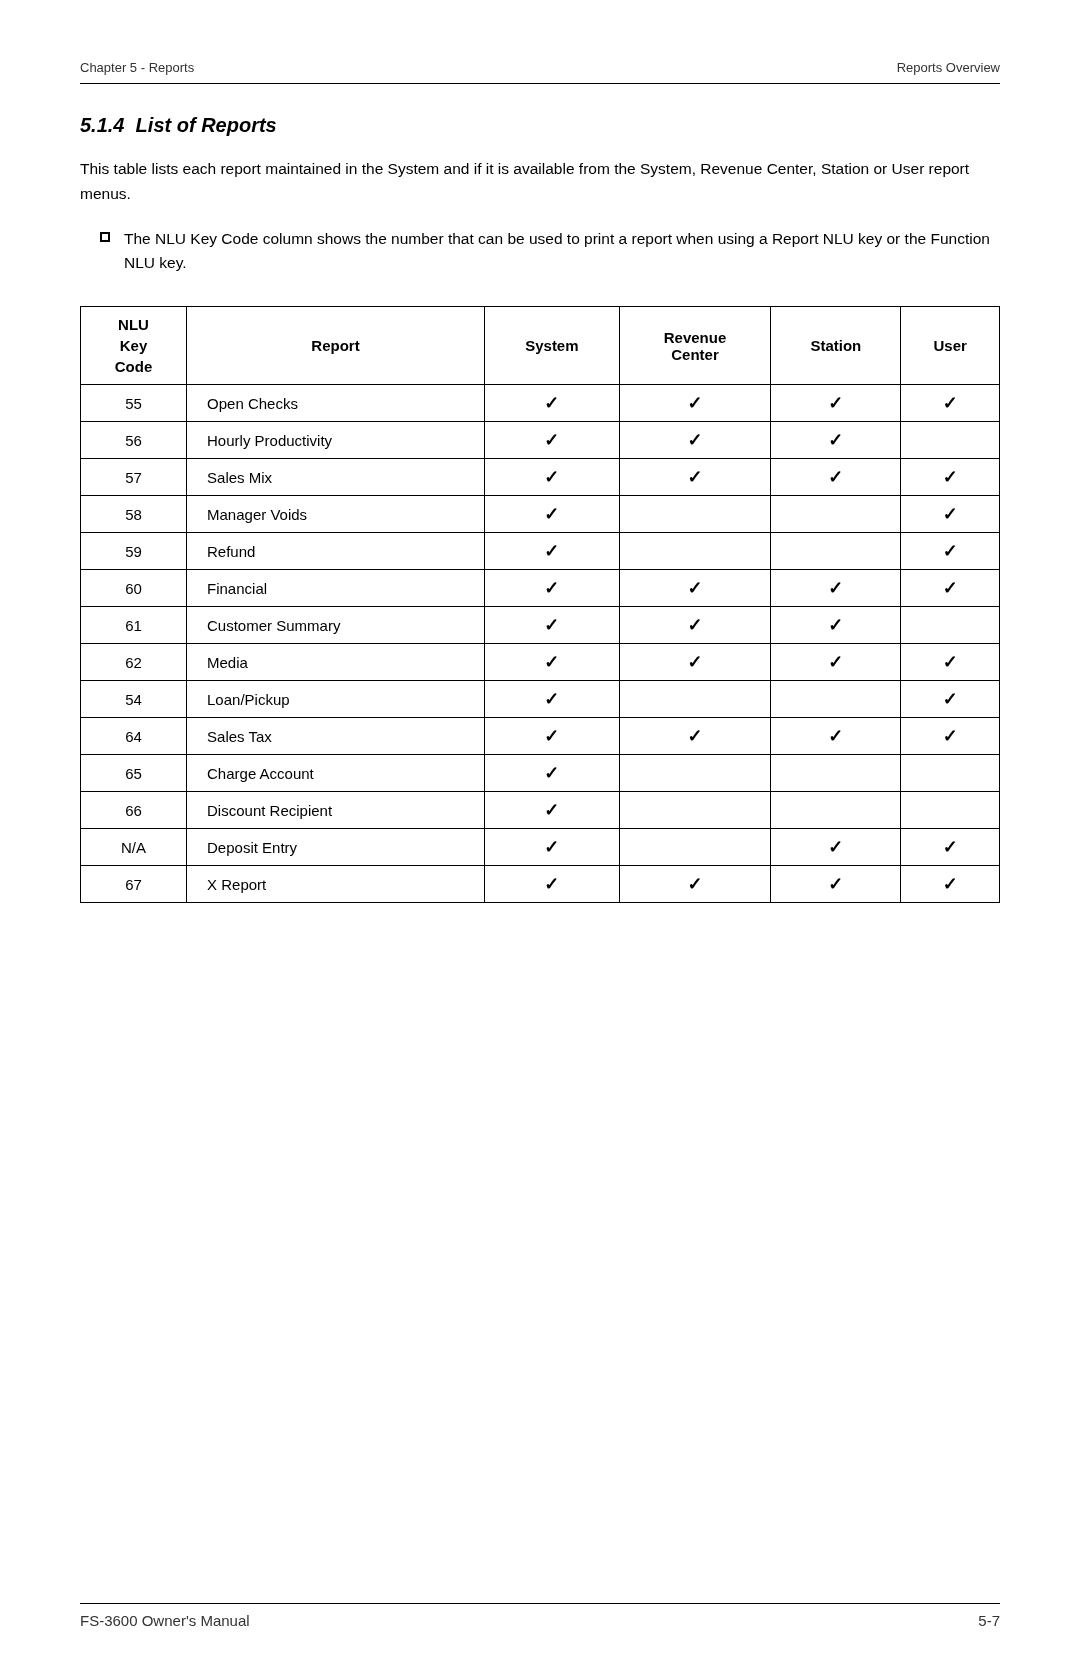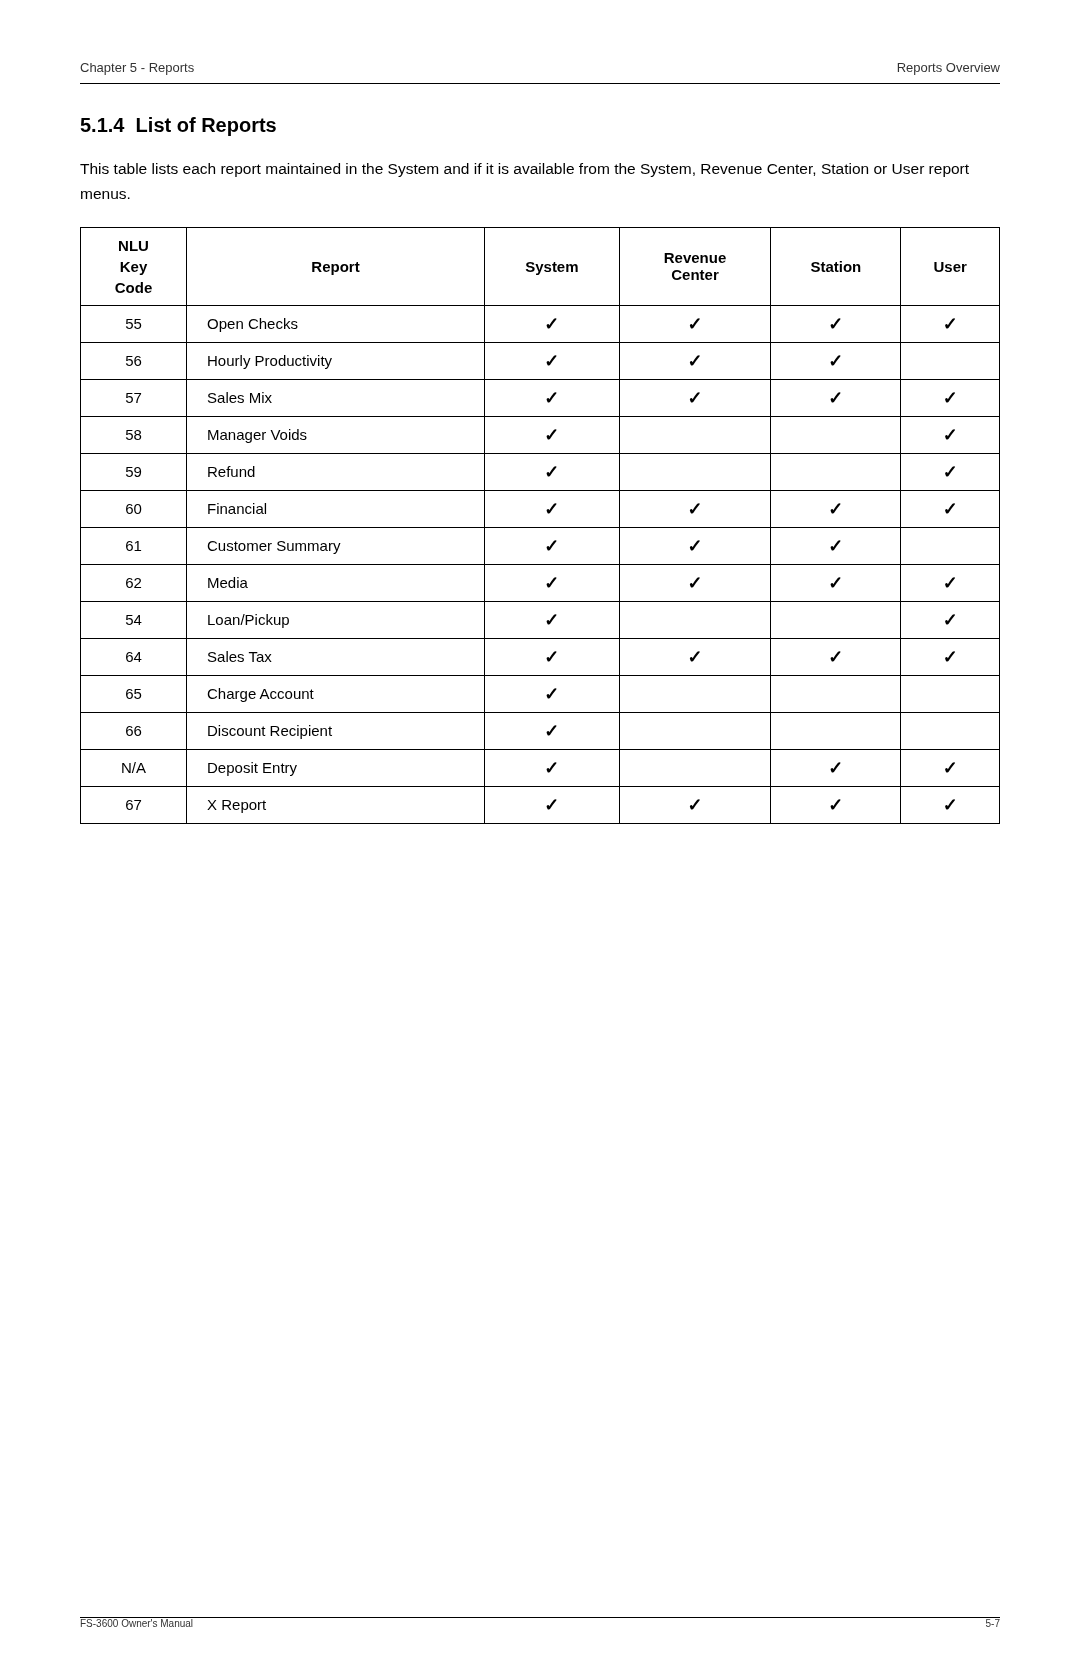--- a/index.html
+++ b/index.html
@@ -42,20 +42,21 @@
 
     .header-right {
       font-size: 13px;
       color: #333;
     }
 
     
     .section-heading {
       font-size: 20px;
       font-weight: bold;
+      font-style: italic;
       margin-bottom: 20px;
     }
 
     
     .body-text {
       font-size: 15.5px;
       line-height: 1.6;
       margin-bottom: 20px;
     }
 
@@ -129,40 +130,47 @@
     
     .page-footer {
       position: absolute;
       bottom: 40px;
       left: 80px;
       right: 80px;
       display: flex;
       justify-content: space-between;
       align-items: center;
       border-top: 1.5px solid #000;
-      font-size: 10px;
+      padding-top: 8px;
+      font-size: 15px;
       color: #333;
     }
   </style>
 </head>
 <body>
 
 <div class="page-container">
 
   <div class="page-header">
     <span class="header-left">Chapter 5 - Reports</span>
     <span class="header-right">Reports Overview</span>
   </div>
 
   <h2 class="section-heading">
     <span>5.1.4</span>&nbsp;&nbsp;<span>List of Reports</span>
   </h2>
 
   <p class="body-text">This table lists each report maintained in the System and if it is available from the System, Revenue Center, Station or User report menus.</p>
 
+  <ul class="bullet-list">
+    <li>
+      <span class="bullet-square"></span>
+      <span>The NLU Key Code column shows the number that can be used to print a report when using a Report NLU key or the Function NLU key.</span>
+    </li>
+  </ul>
 
   <table class="report-table">
     <thead>
       <tr>
         <th class="th-nlu">
           <span>NLU</span><br>
           <span>Key</span><br>
           <span>Code</span>
         </th>
         <th class="th-report">Report</th>

